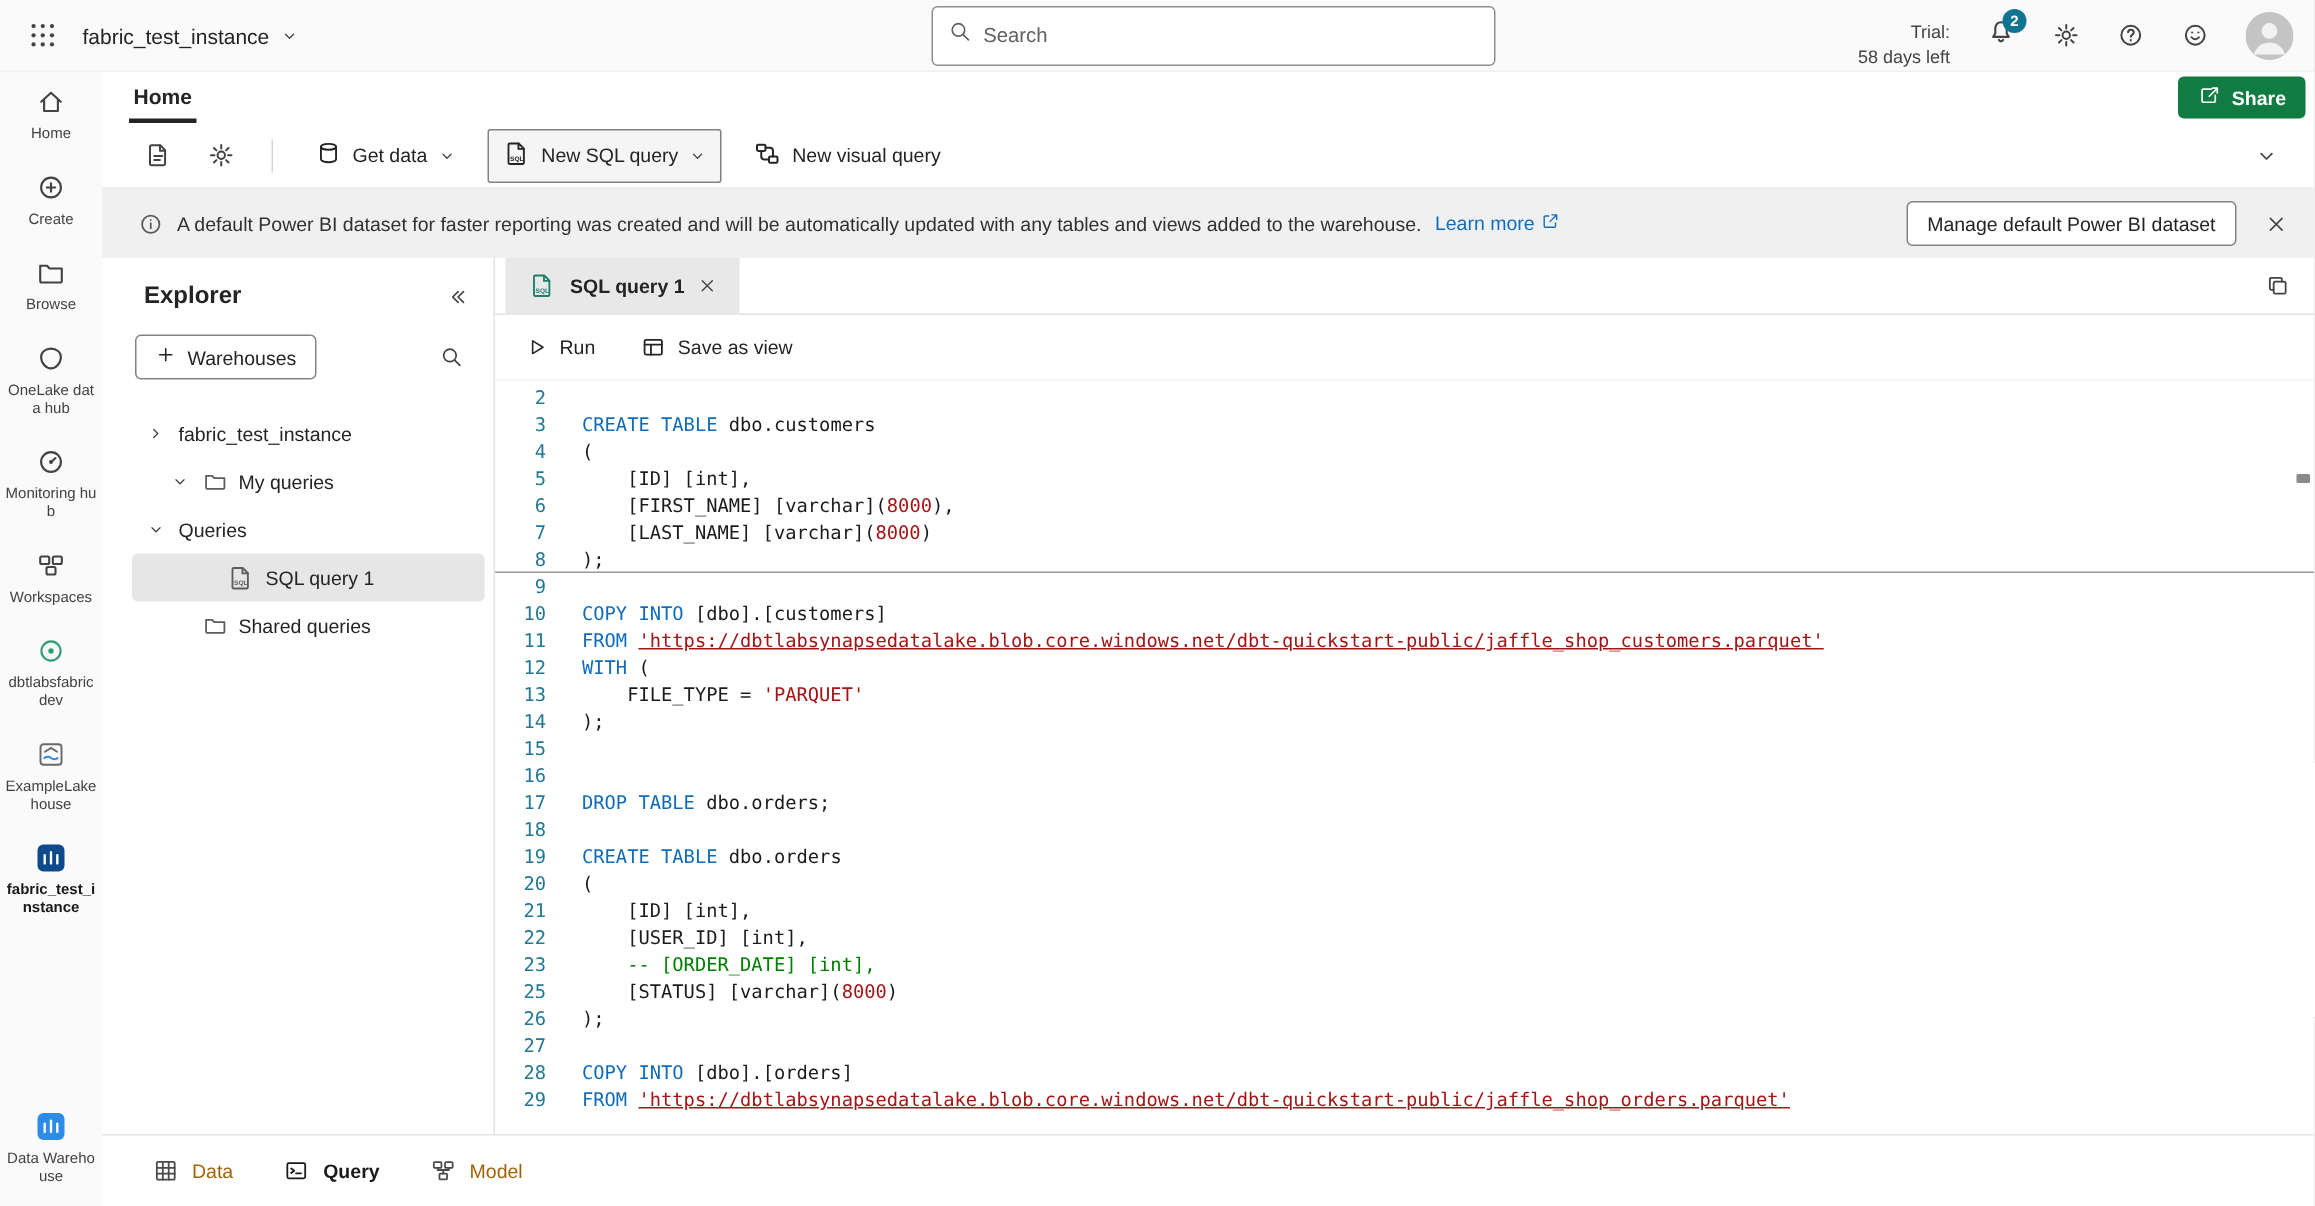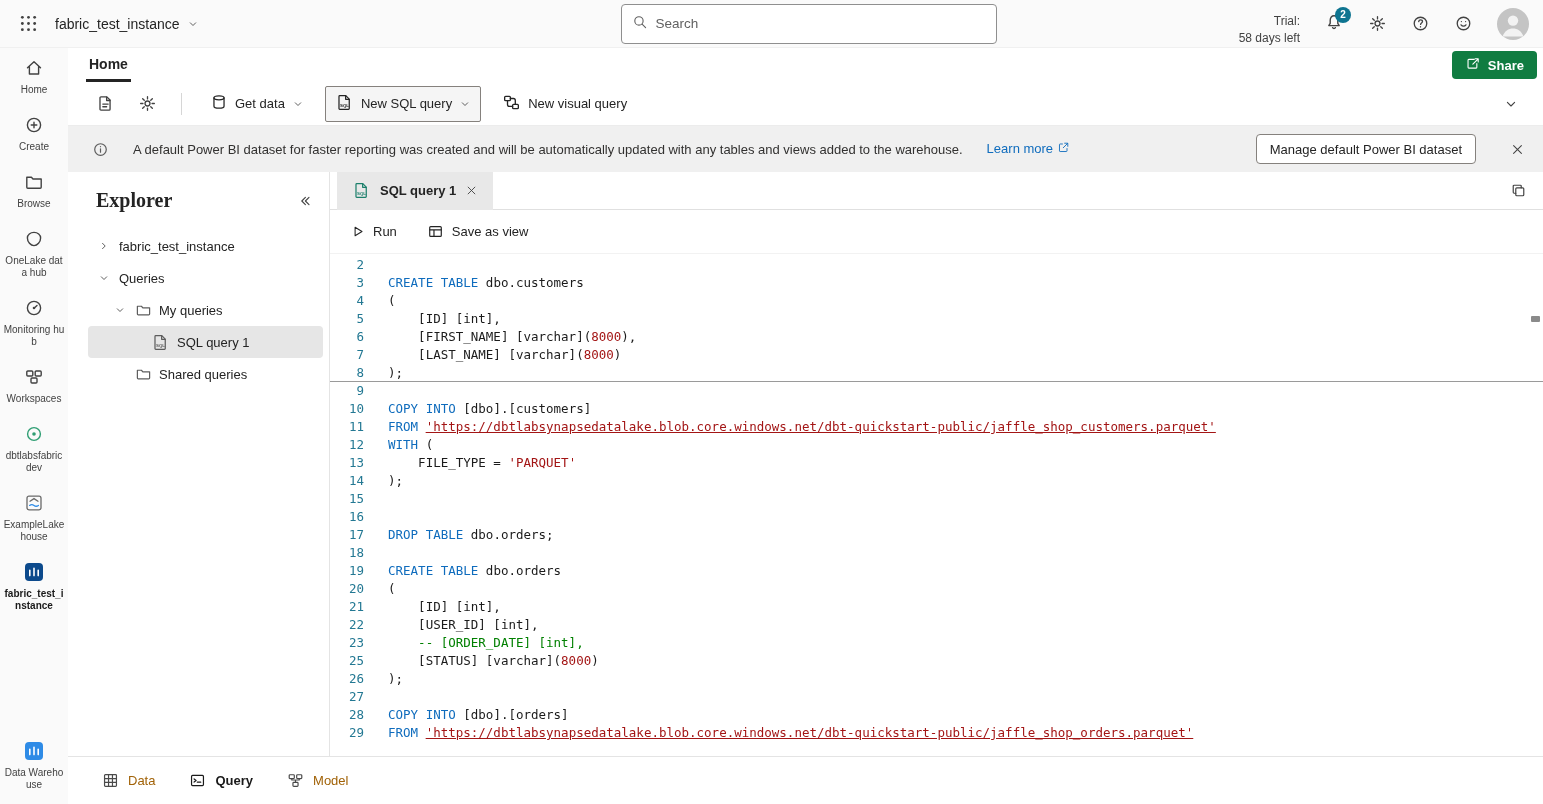--- a/index.html
+++ b/index.html
@@ -44,31 +44,31 @@
   
   .toolbar{height:44px; flex:0 0 44px; display:flex; align-items:center; gap:12px; padding:0 14px 0 22px; border-bottom:1px solid #ececec;}
   .tool-icon{width:30px; height:30px; display:flex; align-items:center; justify-content:center; color:#424242; border-radius:4px; cursor:pointer;}
   .tool-sep{width:1px; height:22px; background:#d6d6d6; margin:0 7px;}
   .tool-btn{display:flex; align-items:center; gap:7px; font-size:13px; color:#242424; background:transparent; border:none; padding:6px 9px; border-radius:2px; cursor:pointer; font-family:"Liberation Sans",sans-serif;}
   .tool-btn .dd{color:#424242; display:flex;}
   .tool-btn.boxed{border:1px solid #85817d; background:#f5f5f5;}
   .ribbon-collapse{margin-left:auto; margin-right:10px; color:#424242; cursor:pointer; display:flex;}
 
   
-  .banner{height:46px; flex:0 0 46px; background:#f0f0f0; display:flex; align-items:center; gap:24px; padding:0 14px 0 24px; font-size:13px; color:#323130;}
+  .banner{height:46px; flex:0 0 46px; background:#f0f0f0; display:flex; align-items:center; gap:9px; padding:0 14px 0 24px; font-size:13px; color:#323130;}
   .banner-ic{color:#5c5c5c; display:flex;}
   .learn-more{display:flex; align-items:flex-start; gap:4px; color:#0f6cbd; cursor:pointer; text-decoration:none;}
   .manage-btn{margin-left:auto; background:#fff; border:1px solid #85817d; border-radius:4px; height:30px; padding:0 13px; font-size:13px; color:#242424; cursor:pointer; white-space:nowrap; font-family:"Liberation Sans",sans-serif;}
   .banner-close{margin:0 4px 0 10px; color:#424242; cursor:pointer; display:flex;}
 
   
   .workspace{flex:1; display:flex; min-height:0;}
   .explorer{width:262px; flex:0 0 262px; border-right:1px solid #e4e4e4; display:flex; flex-direction:column; overflow:hidden;}
   .exp-header{display:flex; align-items:center; padding:17px 16px 10px 28px;}
-  .exp-title{flex:1; font-size:20px; font-weight:700; color:#242424;font-family:Liberation Serif, serif;}
+  .exp-title{flex:1; font-size:16px; font-weight:700; color:#242424;}
   .exp-collapse{color:#424242; cursor:pointer; display:flex;}
   .exp-actions{display:flex; align-items:center; padding:6px 20px 12px 22px;}
   .wh-btn{display:flex; align-items:center; gap:7px; border:1px solid #85817d; background:#fff; border-radius:4px; height:30px; padding:0 12px; font-size:13px; color:#242424; cursor:pointer; font-family:"Liberation Sans",sans-serif;}
   .exp-search{margin-left:auto; color:#424242; cursor:pointer; display:flex;}
   .tree{padding-top:8px;}
   .tree-row{display:flex; align-items:center; height:32px; margin:0 6px 0 20px; border-radius:4px; font-size:13px; color:#242424; gap:7px; cursor:pointer;}
   .tree-row.selected{background:#e6e6e6;}
   .tree-chevron{width:16px; flex:0 0 16px; display:flex; align-items:center; justify-content:center; color:#424242;}
   .tree-ic{display:flex; color:#5c5c5c;}
 
@@ -364,49 +364,63 @@
       <div class="workspace">
         <aside class="explorer">
           <div class="exp-header">
             <span class="exp-title">Explorer</span>
             <span class="exp-collapse">
                 <svg width="16" height="16" viewBox="0 0 20 20" fill="none" stroke="currentColor" stroke-width="1.4" stroke-linecap="round" stroke-linejoin="round">
                   <path d="M10.5 5.5 6 10l4.5 4.5M15 5.5 10.5 10l4.5 4.5"></path>
                 </svg>
               </span>
           </div>
+          <div class="exp-actions">
+            <button class="wh-btn">
+              <span><svg width="15" height="15" viewBox="0 0 20 20" fill="none" stroke="currentColor" stroke-width="1.4" stroke-linecap="round" stroke-linejoin="round">
+                    <path d="M10 4.6v10.8M4.6 10h10.8"></path>
+                  </svg></span>
+              <span>Warehouses</span>
+            </button>
+            <span class="exp-search">
+                <svg width="16" height="16" viewBox="0 0 20 20" fill="none" stroke="currentColor" stroke-width="1.4" stroke-linecap="round" stroke-linejoin="round">
+                  <circle cx="8.7" cy="8.7" r="5.2"></circle>
+                  <path d="M12.6 12.6 17 17"></path>
+                </svg>
+              </span>
+          </div>
           <div class="tree">
               <div class="tree-row" style="padding-left: 8px;">
                 <span class="tree-chevron">
                   <svg width="12" height="12" viewBox="0 0 20 20" fill="none" stroke="currentColor" stroke-width="1.4" stroke-linecap="round" stroke-linejoin="round">
                     <path d="M7.5 5.5 12 10l-4.5 4.5"></path>
                   </svg>
                 </span>
                 <span>fabric_test_instance</span>
               </div>
+              <div class="tree-row" style="padding-left: 24px;">
+                <span class="tree-chevron">
+                  <svg width="12" height="12" viewBox="0 0 20 20" fill="none" stroke="currentColor" stroke-width="1.4" stroke-linecap="round" stroke-linejoin="round">
+                    <path d="M5.5 8 10 12.5 14.5 8"></path>
+                  </svg>
+                </span>
+                <span class="tree-ic">
+                  <svg width="17" height="17" viewBox="0 0 20 20" fill="none" stroke="currentColor" stroke-width="1.4" stroke-linecap="round" stroke-linejoin="round">
+                    <path d="M2.8 5h4.8l1.6 1.8h8v7.4a1 1 0 0 1-1 1H3.8a1 1 0 0 1-1-1z"></path>
+                  </svg>
+                </span>
+                <span>My queries</span>
+              </div>
               <div class="tree-row" style="padding-left: 8px;">
                 <span class="tree-chevron">
                   <svg width="12" height="12" viewBox="0 0 20 20" fill="none" stroke="currentColor" stroke-width="1.4" stroke-linecap="round" stroke-linejoin="round">
                     <path d="M5.5 8 10 12.5 14.5 8"></path>
                   </svg>
                 </span>
                 <span>Queries</span>
-              </div>
-              <div class="tree-row" style="padding-left: 24px;">
-                <span class="tree-chevron">
-                  <svg width="12" height="12" viewBox="0 0 20 20" fill="none" stroke="currentColor" stroke-width="1.4" stroke-linecap="round" stroke-linejoin="round">
-                    <path d="M5.5 8 10 12.5 14.5 8"></path>
-                  </svg>
-                </span>
-                <span class="tree-ic">
-                  <svg width="17" height="17" viewBox="0 0 20 20" fill="none" stroke="currentColor" stroke-width="1.4" stroke-linecap="round" stroke-linejoin="round">
-                    <path d="M2.8 5h4.8l1.6 1.8h8v7.4a1 1 0 0 1-1 1H3.8a1 1 0 0 1-1-1z"></path>
-                  </svg>
-                </span>
-                <span>My queries</span>
               </div>
               <div class="tree-row selected" style="padding-left: 40px;">
                 <span class="tree-chevron"></span>
                 <span class="tree-ic">
                   <svg width="19" height="19" viewBox="0 0 20 20" fill="none" stroke="currentColor" stroke-width="1.3" stroke-linecap="round" stroke-linejoin="round">
                     <path d="M5 2.8h6.4l3.6 3.6v10a.8.8 0 0 1-.8.8H5a.8.8 0 0 1-.8-.8V3.6A.8.8 0 0 1 5 2.8z"></path>
                     <path d="M11.2 3v3.6H15"></path>
                     <text x="10" y="14.8" font-size="4.6" text-anchor="middle" fill="currentColor" stroke="none" font-family="Liberation Sans, sans-serif" font-weight="bold">SQL</text>
                   </svg>
                 </span>

